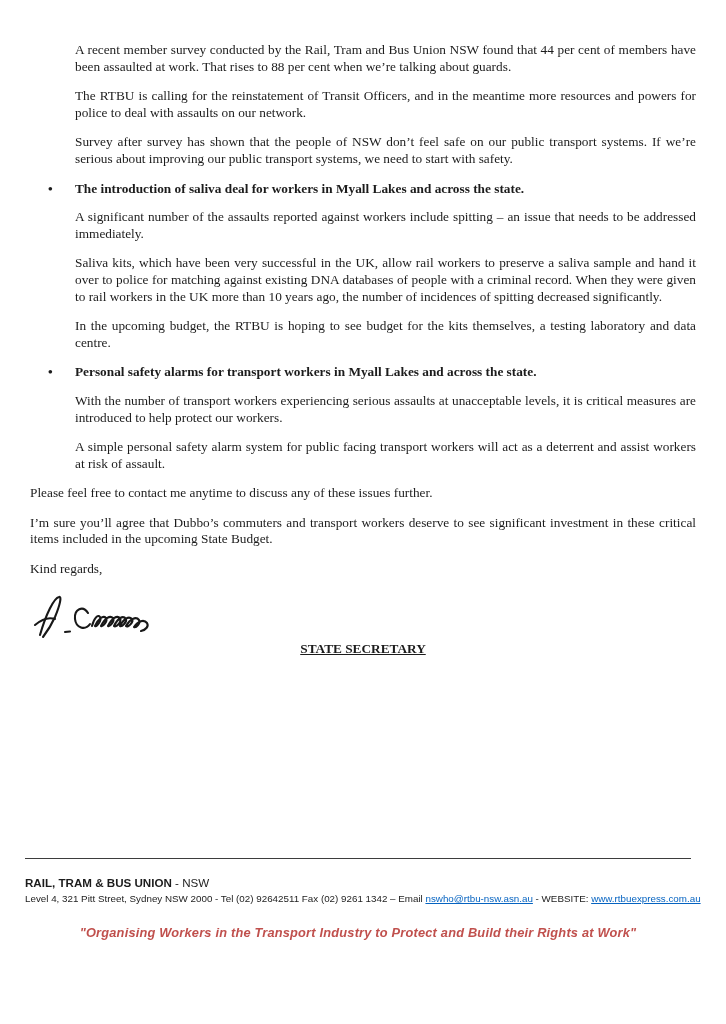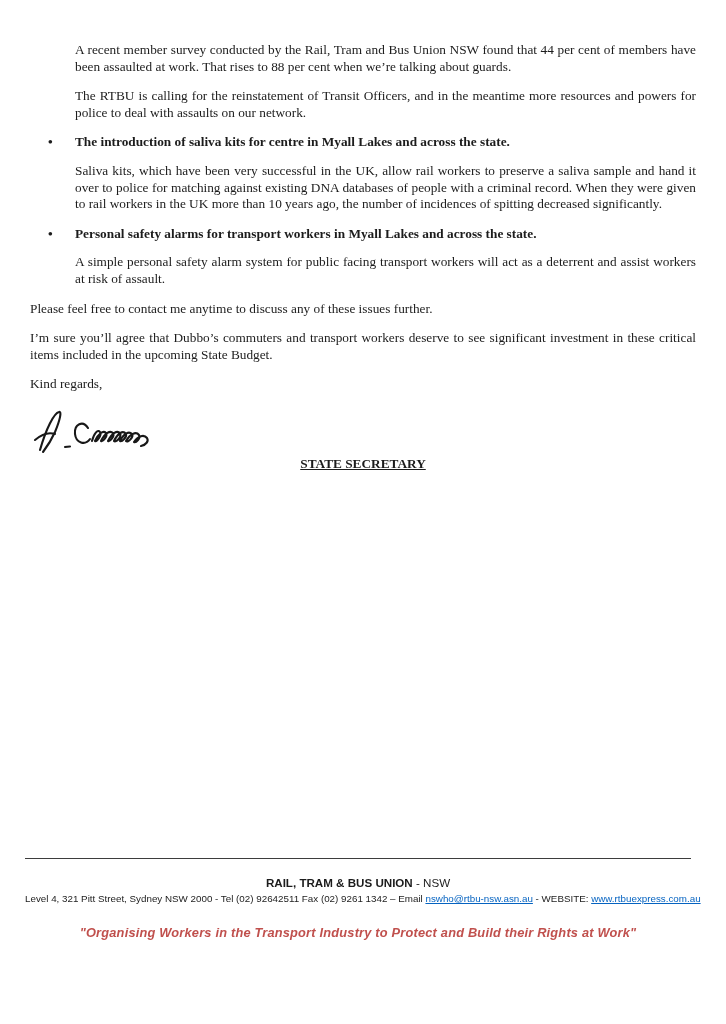--- a/index.html
+++ b/index.html
@@ -59,21 +59,20 @@
     top: 858px;
     width: 666px;
     font-family: "Liberation Sans", sans-serif;
   }
   .footer-rule {
     border: none;
     border-top: 1.6px solid #3d3d3d;
     margin: 0;
   }
   .footer-org {
-    text-align: center;
     font-size: 11.6px;
     margin-top: 17px;
     color: #1c1c1c;
   }
   .footer-org .org-bold { font-weight: bold; }
   .footer-contact {
     text-align: center;
     font-size: 9.8px;
     margin-top: 4px;
     color: #1c1c1c;
@@ -96,29 +95,33 @@
 </style>
 </head>
 <body>
 
 <div class="page">
 
   <div class="content" id="letter-body">
 
   <div class="block para">A recent member survey conducted by the Rail, Tram and Bus Union NSW found that 44 per cent of members have been assaulted at work. That rises to 88 per cent when we’re talking about guards.</div>
       <div class="block para">The RTBU is calling for the reinstatement of Transit Officers, and in the meantime more resources and powers for police to deal with assaults on our network.</div>
+      <div class="block para">Survey after survey has shown that the people of NSW don’t feel safe on our public transport systems. If we’re serious about improving our public transport systems, we need to start with safety.</div>
       <div class="block bullet">
         <span class="marker">•</span>
-        <span>The introduction of saliva kits for centre in Myall Lakes and across the state.</span>
+        <span>The introduction of saliva deal for workers in Myall Lakes and across the state.</span>
       </div>
+      <div class="block para">A significant number of the assaults reported against workers include spitting – an issue that needs to be addressed immediately.</div>
       <div class="block para">Saliva kits, which have been very successful in the UK, allow rail workers to preserve a saliva sample and hand it over to police for matching against existing DNA databases of people with a criminal record. When they were given to rail workers in the UK more than 10 years ago, the number of incidences of spitting decreased significantly.</div>
+      <div class="block para">In the upcoming budget, the RTBU is hoping to see budget for the kits themselves, a testing laboratory and data centre.</div>
       <div class="block bullet">
         <span class="marker">•</span>
         <span>Personal safety alarms for transport workers in Myall Lakes and across the state.</span>
       </div>
+      <div class="block para">With the number of transport workers experiencing serious assaults at unacceptable levels, it is critical measures are introduced to help protect our workers.</div>
       <div class="block para">A simple personal safety alarm system for public facing transport workers will act as a deterrent and assist workers at risk of assault.</div>
       <div class="block flush">Please feel free to contact me anytime to discuss any of these issues further.</div>
       <div class="block flush">I’m sure you’ll agree that Dubbo’s commuters and transport workers deserve to see significant investment in these critical items included in the upcoming State Budget.</div>
       <div class="block flush">Kind regards,</div>
       <div class="signature-block">
         <svg class="signature-svg" width="132" height="48" viewBox="0 0 132 48">
           <g fill="none" stroke="#181818" stroke-width="2.1" stroke-linecap="round" stroke-linejoin="round">
             <path d="M8,43 C14,22 22,6 27,5 C30,4 28,13 23,25 C19,34 14,41 11,45"></path>
             <path d="M3,33 C10,27 17,25 23,27"></path>
             <path d="M33,40 C35,39.5 36.5,39.5 38,39.5"></path>

